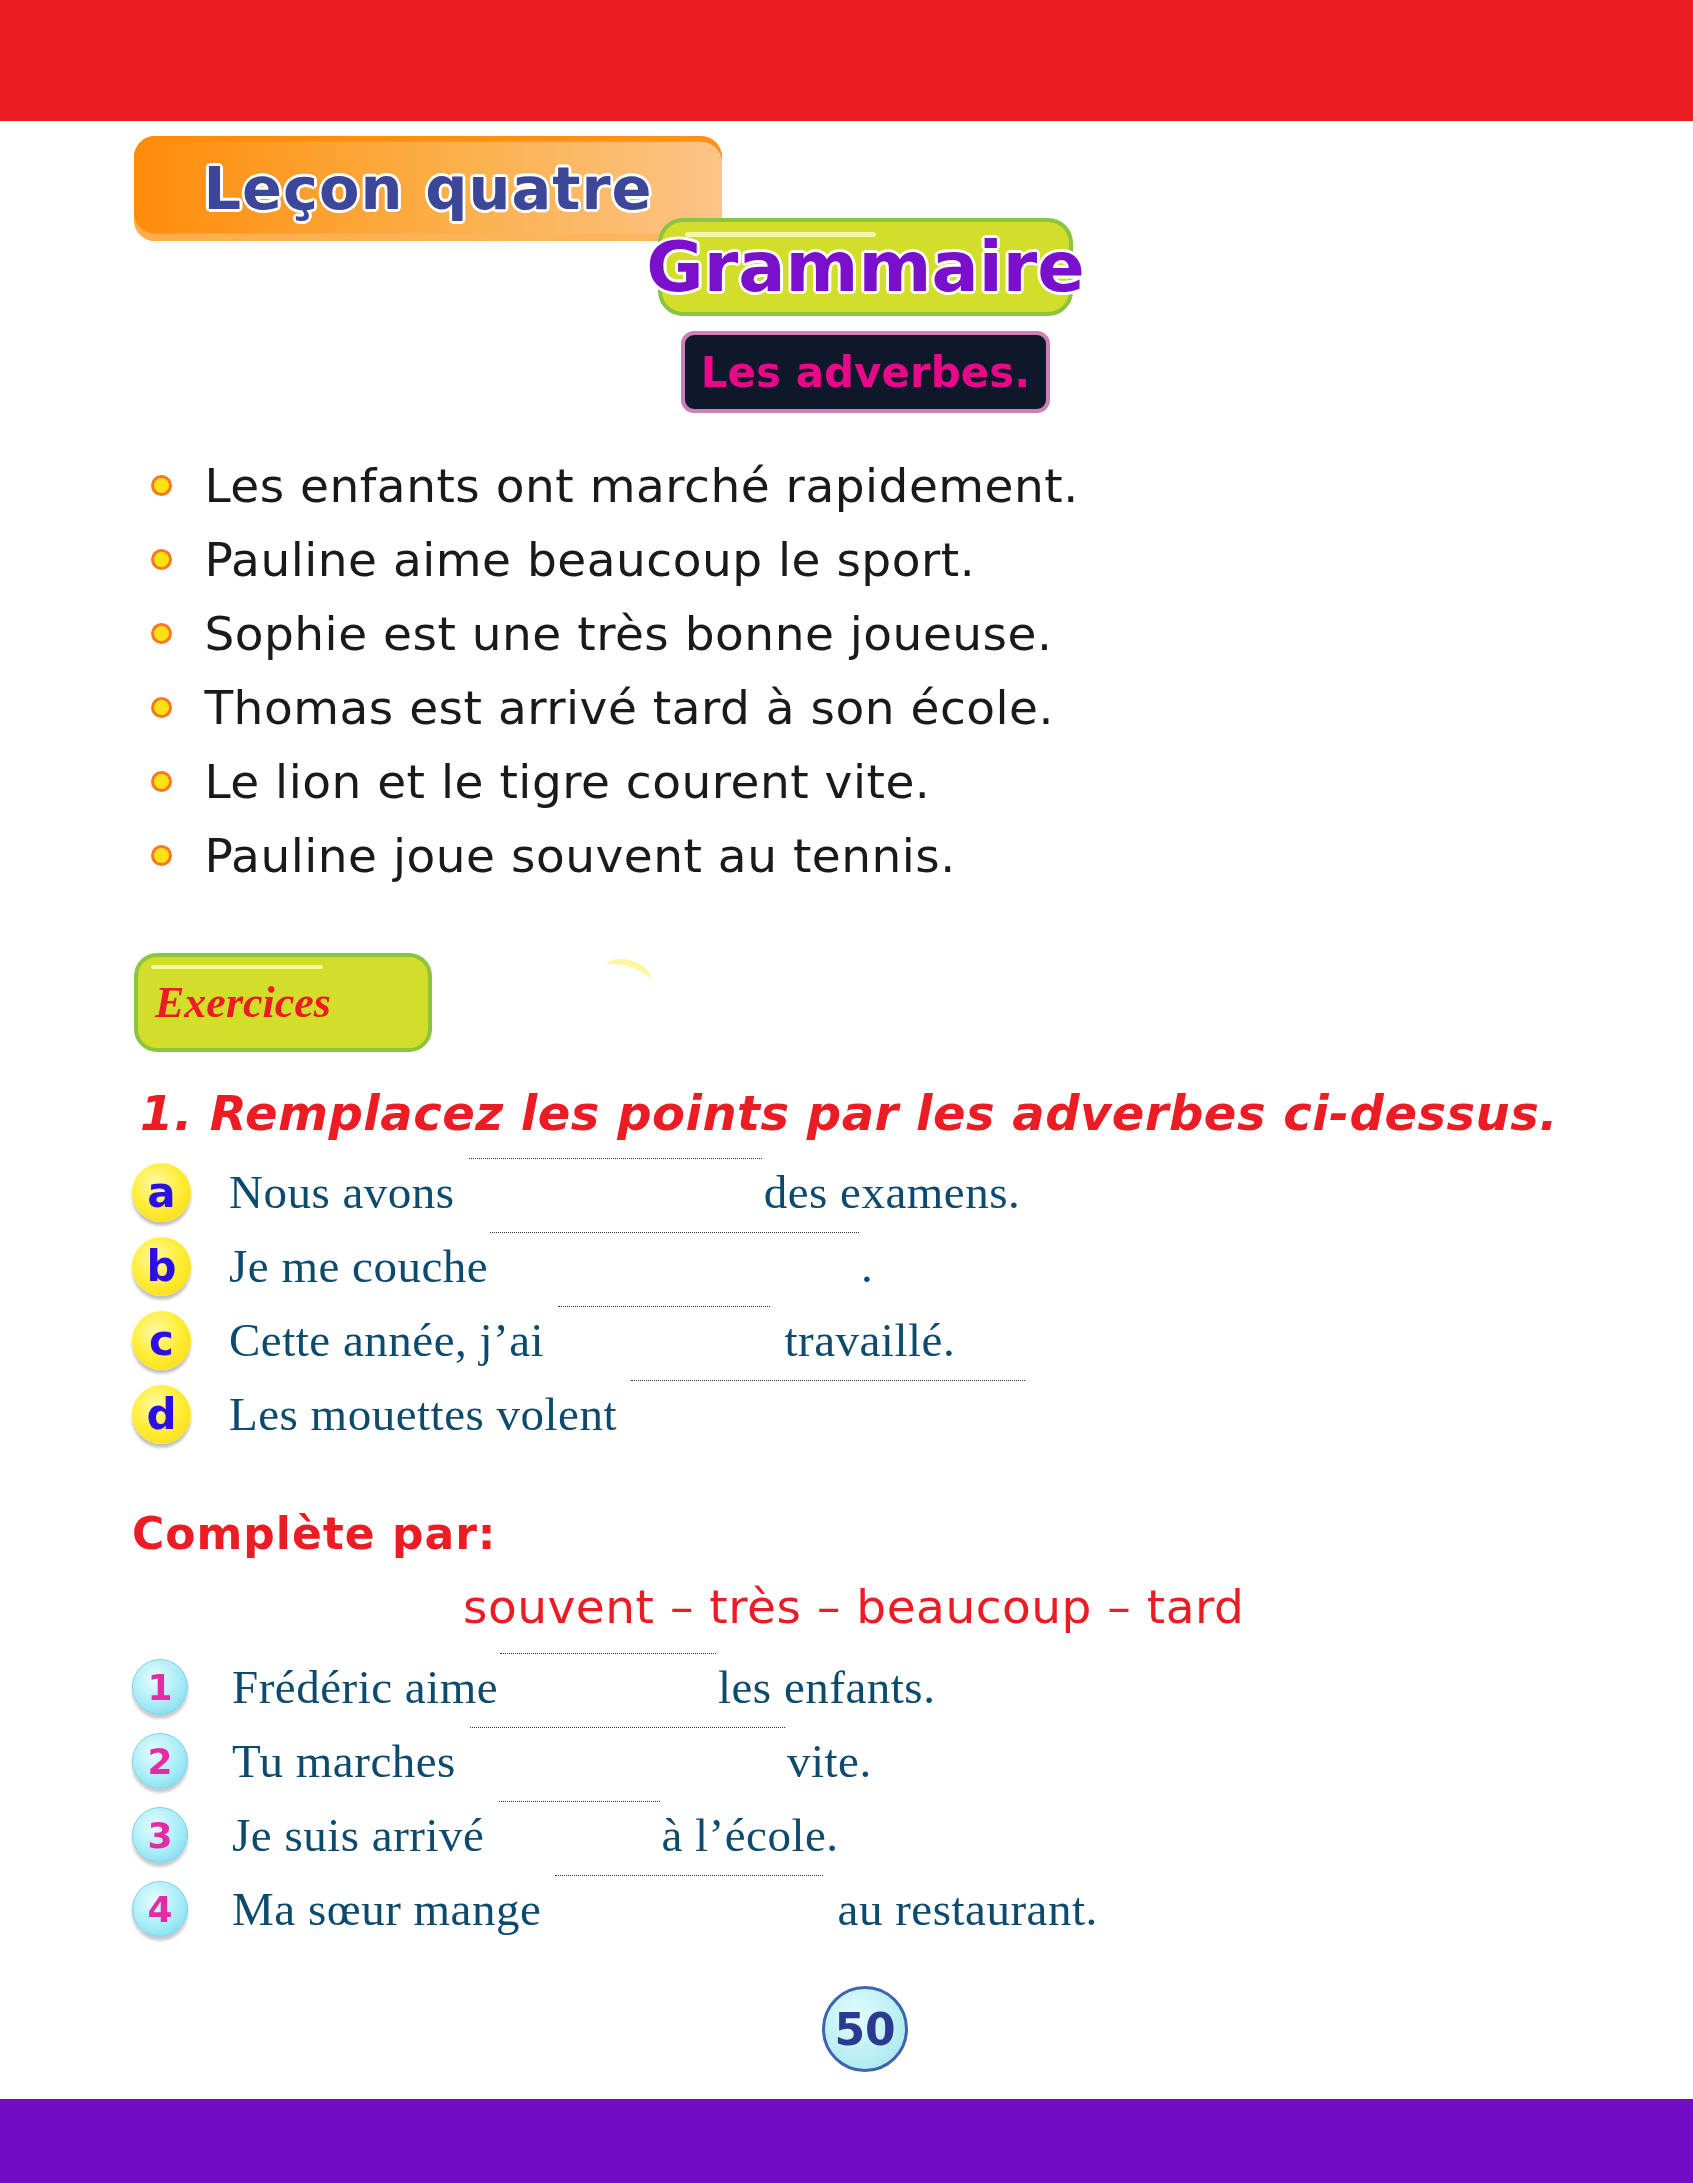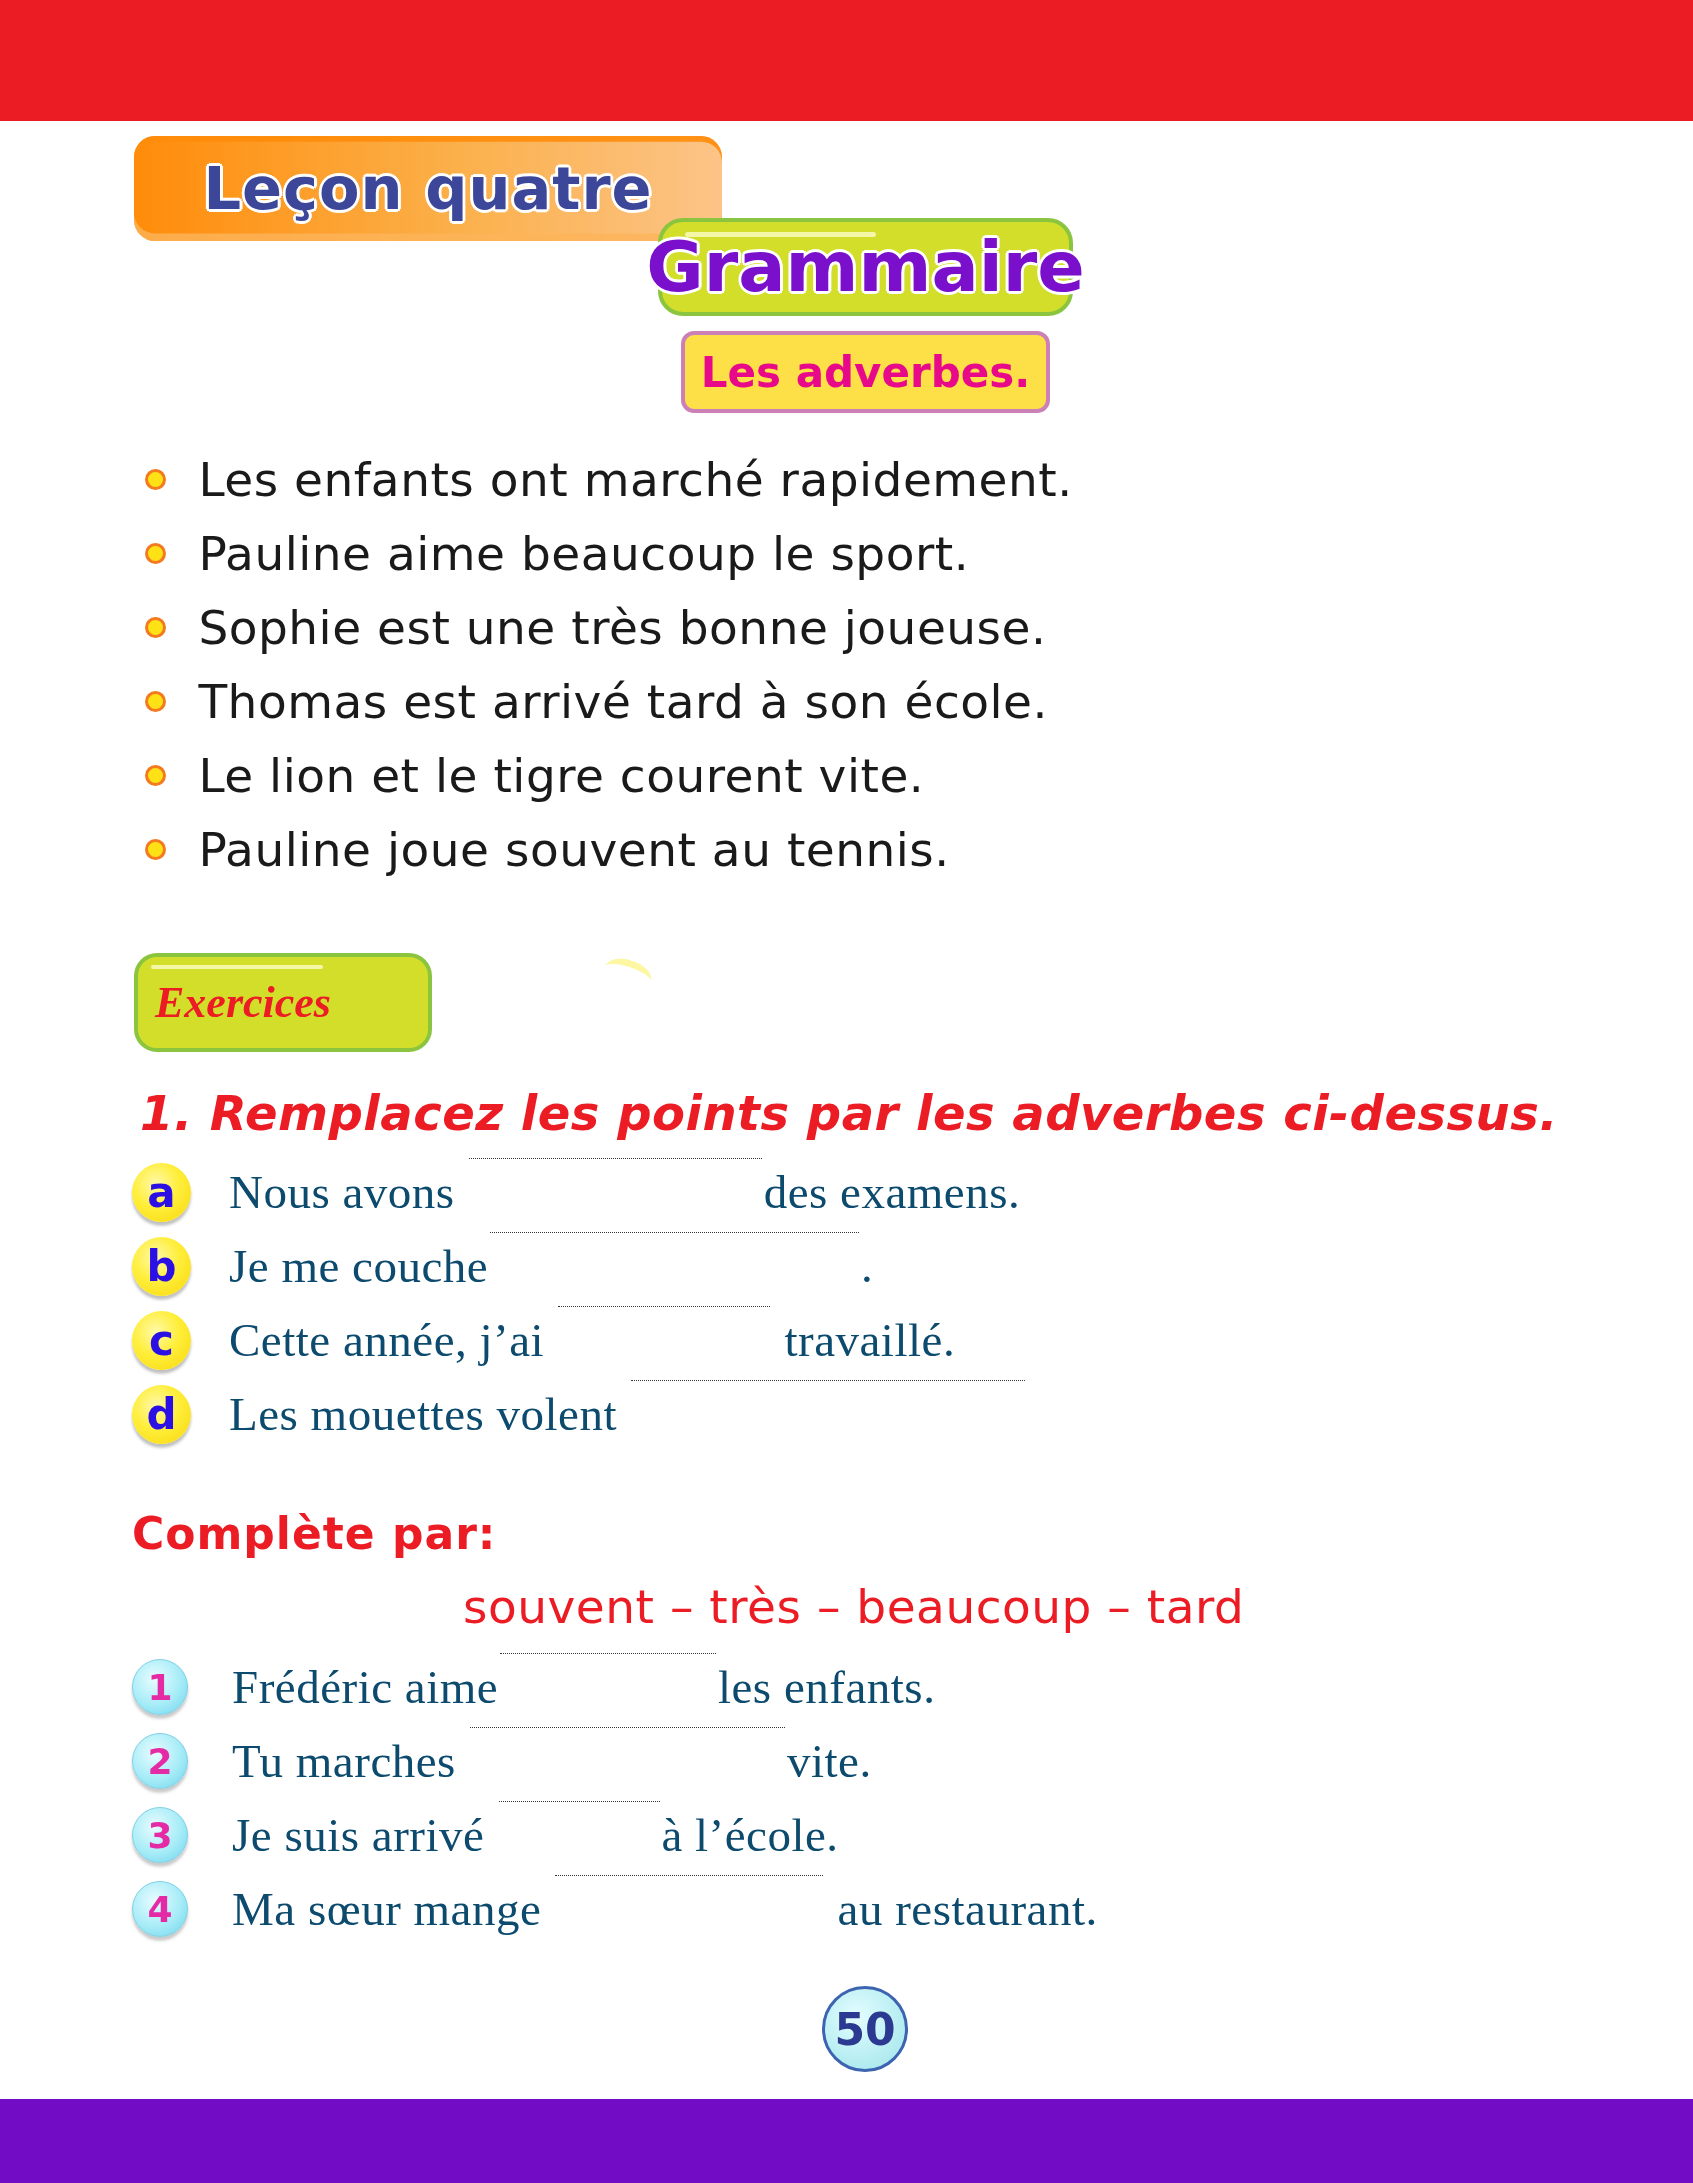--- a/index.html
+++ b/index.html
@@ -16,25 +16,25 @@
     -webkit-text-stroke:0; text-shadow: 2.9px 0 #fff,-2.9px 0 #fff,0 2.9px #fff,0 -2.9px #fff,1.9px 1.9px #fff,-1.9px -1.9px #fff,1.9px -1.9px #fff,-1.9px 1.9px #fff, 0 0 1.9px #6a1a6a; letter-spacing:1px; }
 
   .grammar-badge { position:absolute; left:658px; top:218px; width:415px; height:98px; border-radius:25px;
     background:#d3de2a; border:4.8px solid #8bc53f; box-sizing:border-box;
     display:flex; align-items:center; justify-content:center; }
   .grammar-badge::before { content:""; position:absolute; left:23px; top:9.6px; width:191px; height:5.7px; border-radius:2.9px; background:#f4f7a8; }
   .grammar-badge span { font-weight:bold; font-size:70px; color:#7a0fcc;
     text-shadow: 2.9px 0 #fff,-2.9px 0 #fff,0 2.9px #fff,0 -2.9px #fff,1.9px 1.9px #fff,-1.9px -1.9px #fff,1.9px -1.9px #fff,-1.9px 1.9px #fff; }
 
   .topic-badge { position:absolute; left:681px; top:331px; width:369px; height:82px; border-radius:13px;
-    background:#fde047; border:4.8px solid #cc80b8; box-sizing:border-box;
+    background:#0f172a; border:4.8px solid #cc80b8; box-sizing:border-box;
     display:flex; align-items:center; justify-content:center; }
   .topic-badge span { font-weight:bold; font-size:42px; color:#e8098a; }
 
-  .examples { position:absolute; left:141px; top:440px; list-style:none; margin:2px; padding:0; }
+  .examples { position:absolute; left:141px; top:440px; list-style:none; margin:8px; padding:0; }
   .examples li { display:flex; align-items:center; height:74px; }
   .dot { width:21px; height:21px; border-radius:50%; background:#ffe215; border:3.8px solid #f47a20; box-sizing:border-box; margin-right:32.5px; flex:0 0 auto; margin-left:1.9px; }
   .examples .txt { font-size:47px; color:#1a1a1a; letter-spacing:0.5px; }
 
   .ex-badge { position:absolute; left:134px; top:953px; width:298px; height:99px; border-radius:23px;
     background:#d3de2a; border:4.8px solid #8bc53f; box-sizing:border-box; display:flex; align-items:center; padding-left:17px; }
   .ex-badge::before { content:""; position:absolute; left:13.4px; top:7.6px; width:172px; height:4.8px; border-radius:2.9px; background:#f4f7a8; }
   .ex-badge span { font-weight:bold; font-size:44px; color:#ec1c24; font-style:italic;font-family:Liberation Serif, serif; }
   .moon { position:absolute; left:604px; top:960px; width:48px; height:21px; border-top:7.6px solid #fdf6a3; border-radius:50% 50% 0 0; transform:rotate(18deg); }
 

